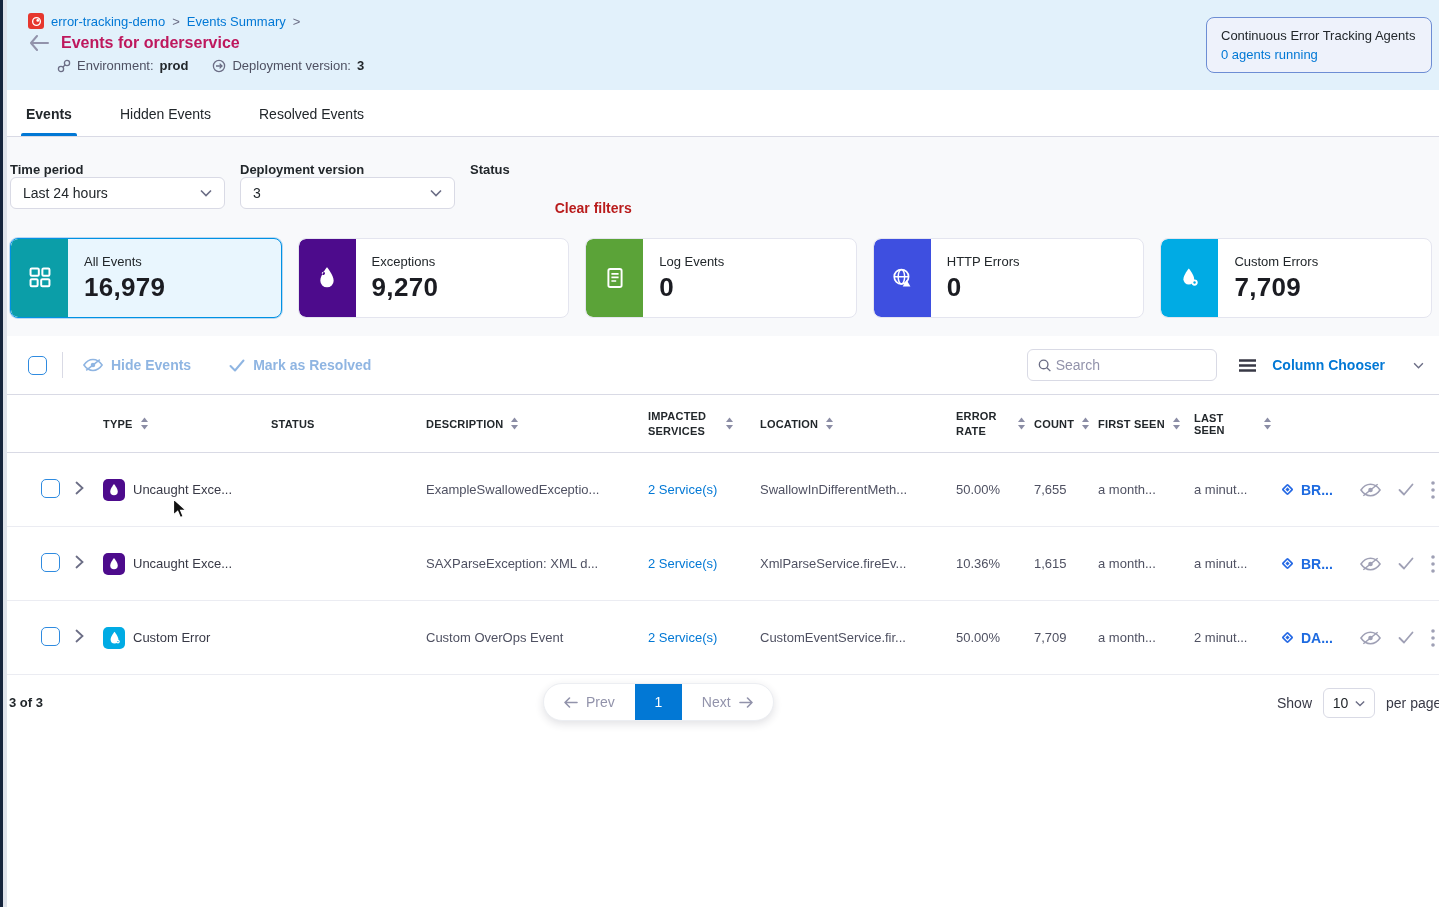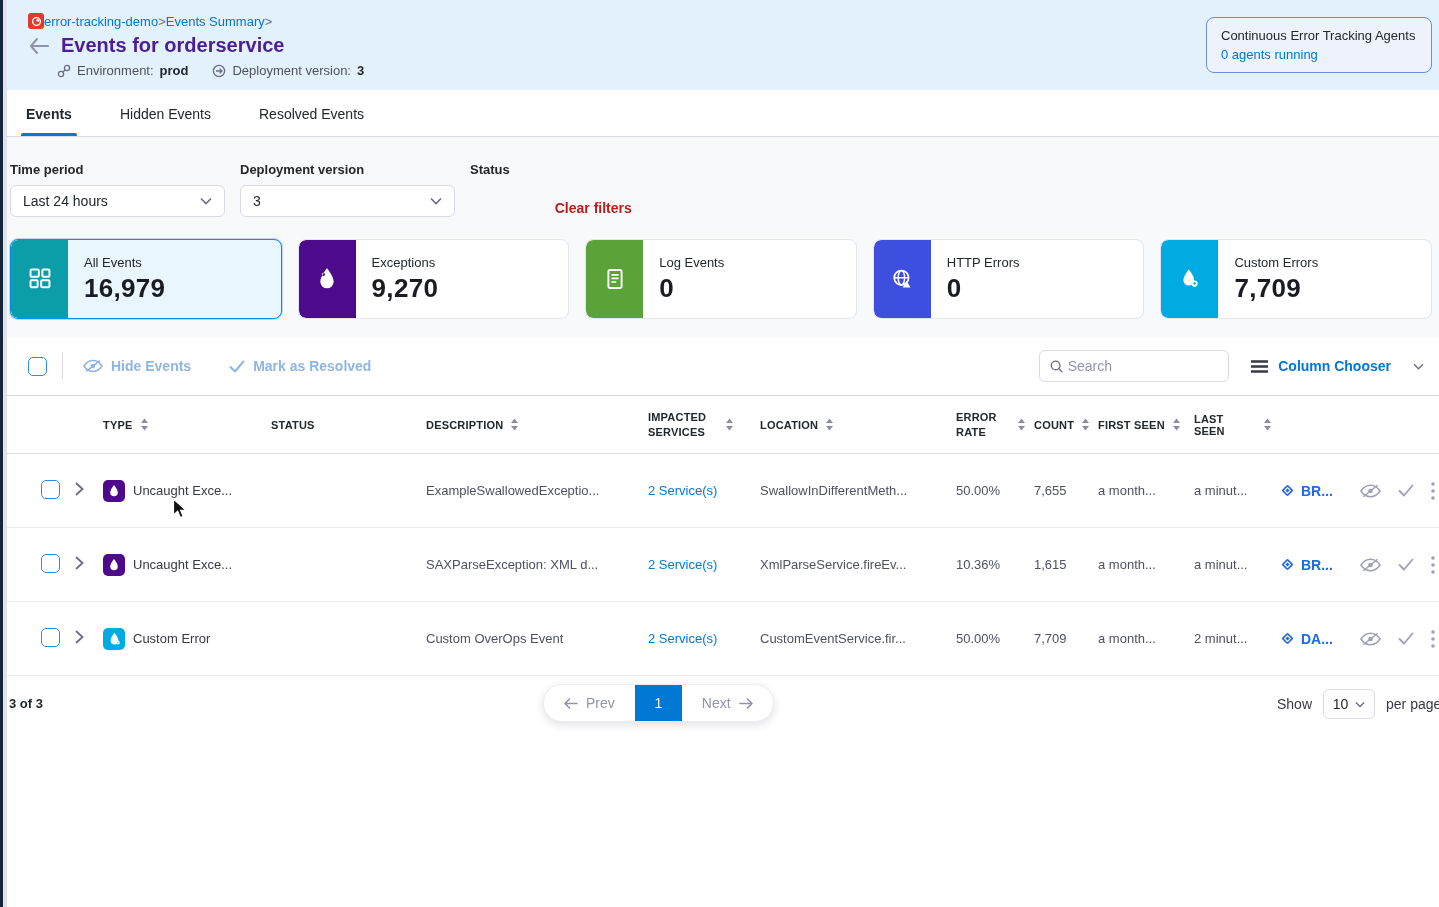--- a/index.html
+++ b/index.html
@@ -4,67 +4,67 @@
 <style>
   * { margin:0; padding:0; box-sizing:border-box; }
   html,body { width:1439px; height:907px; overflow:hidden; background:#fff;
     font-family:"Liberation Sans","DejaVu Sans",sans-serif; color:#22272b; }
   .rail-dark { position:absolute; left:0; top:0; bottom:0; width:3px; background:#16253c; z-index:5; }
   .rail-light { position:absolute; left:3px; top:0; bottom:0; width:4px; background:#dfe3ea; z-index:5; }
   .page { margin-left:7px; width:1432px; position:relative; }
 
   
   .hdr { background:#e2f1fb; height:90px; padding:13px 0 0 21px; position:relative; }
-  .crumbs { display:flex; align-items:center; font-size:13px; }
+  .crumbs { display:flex; align-items:center; gap:7px; font-size:13px; }
   .crumb-ico { width:16px; height:16px; border-radius:3px; background:#e6372e; display:inline-flex; align-items:center; justify-content:center; }
   .crumbs a { color:#0278d5; text-decoration:none; }
   .crumb-sep { color:#6b6d85; }
   .title-row { display:flex; align-items:center; gap:12px; margin-top:5px; margin-left:1px; }
   .back { color:#9293ab; display:inline-flex; }
-  .pg-title { font-size:20px; font-weight:700; color:#4c1d95; }
+  .pg-title { font-size:16px; font-weight:700; color:#be185d; }
   .meta-row { display:flex; align-items:center; gap:24px; margin:6px 0 0 29px; font-size:13px; color:#4f5162; }
   .meta { display:flex; align-items:center; gap:6px; }
   .meta b { color:#22272b; }
   .agents-box { position:absolute; right:7px; top:17px; width:226px; padding:10px 14px; background:#eef2fb;
     border:1px solid #6d8dd4; border-radius:8px; }
   .agents-box .t1 { font-size:13px; color:#22272b; }
   .agents-box .t2 { font-size:13px; color:#0278d5; margin-top:4px; cursor:pointer; }
 
   
   .tabbar { background:#fff; border-bottom:1px solid #d9dae5; height:47px; display:flex; align-items:flex-end; padding-left:17px; gap:44px; }
   .tab { font-size:14px; color:#22272b; padding:0 2px 14px; cursor:pointer; position:relative; }
   .tab.active { font-weight:700; }
   .tab.active::after { content:""; position:absolute; left:-3px; right:-3px; bottom:0; height:3px; background:#0278d5; border-radius:2px 2px 0 0; }
 
   
   .graysec { background:#f8f9fb; padding:25px 0 18px; }
   .filters { display:flex; align-items:flex-start; padding-left:3px; }
   .f-group { margin-right:15px; }
-  .f-label { font-size:13px; font-weight:600; color:#22272b; margin-bottom:8px; }
+  .f-label { font-size:13px; font-weight:600; color:#22272b; margin-bottom:0; }
   .select { width:215px; height:32px; background:#fff; border:1px solid #d9dae5; border-radius:6px;
     display:flex; align-items:center; justify-content:space-between; padding:0 12px; font-size:14px; color:#22272b; cursor:pointer; }
   .clear-filters { font-size:14px; font-weight:700; color:#b91c1c; margin:38px 0 0 30px; cursor:pointer; }
   .cards { display:flex; gap:16px; padding:0 7px 0 3px; margin-top:22px; }
   .card { flex:1; height:80px; background:#fff; border:1px solid #e4e5ef; border-radius:8px; display:flex; overflow:hidden; cursor:pointer; }
   .card.selected { border:1px solid #0092e4; box-shadow:0 0 0 1px rgba(2,120,213,.25); background:#e9f6fe; }
   .card-ic { width:57px; flex:0 0 57px; display:flex; align-items:center; justify-content:center; border-radius:7px 0 0 7px; }
   .card-body { padding:15px 0 0 16px; }
   .card-label { font-size:13px; color:#22272b; }
   .card-value { font-size:26px; font-weight:700; color:#1b1c22; margin-top:3px; letter-spacing:.3px; }
 
   
   .toolbar { height:58px; display:flex; align-items:center; padding:0 7px 0 21px; background:#fff; }
   .checkbox { width:19px; height:19px; border:1.6px solid #2f8be0; border-radius:5px; background:#fff; display:inline-block; cursor:pointer; }
   .vdiv { width:1px; height:26px; background:#d9dae5; margin:0 20px 0 15px; }
   .tool-link { display:flex; align-items:center; gap:8px; font-size:14px; font-weight:700; color:#8fb5e2; margin-right:38px; cursor:pointer; }
   .searchbox { margin-left:auto; width:190px; height:32px; border:1px solid #d9dae5; border-radius:6px; background:#fff;
     display:flex; align-items:center; padding:0 10px; gap:4px; }
   .searchbox input { border:none; outline:none; font-size:14px; color:#22272b; width:100%; background:transparent; font-family:inherit; }
   .searchbox input::placeholder { color:#9293ab; }
-  .colchooser { display:flex; align-items:center; gap:10px; margin-left:22px; margin-right:8px; cursor:pointer; }
+  .colchooser { display:flex; align-items:center; gap:16px; margin-left:22px; margin-right:8px; cursor:pointer; }
   .colchooser .lbl { font-size:14px; font-weight:700; color:#0278d5; }
 
   
   .tgrid { display:grid; grid-template-columns:34px 28px 168px 155px 222px 112px 196px 78px 64px 96px 86px 68px 1fr; align-items:center; padding-left:34px; }
   .thead { border-top:1px solid #d9dae5; border-bottom:1px solid #d9dae5; height:59px; }
   .th { display:flex; align-items:center; gap:7px; font-size:11px; font-weight:700; color:#22272b; letter-spacing:.2px; padding-right:8px; }
   .th .wrap { max-width:70px; line-height:1.35; }
   .sort { flex:0 0 auto; cursor:pointer; display:inline-flex; }
   .trow { height:74px; border-bottom:1px solid #ebecf2; }
   .cell { font-size:13px; color:#4f5162; white-space:nowrap; overflow:hidden; padding-right:10px; }

